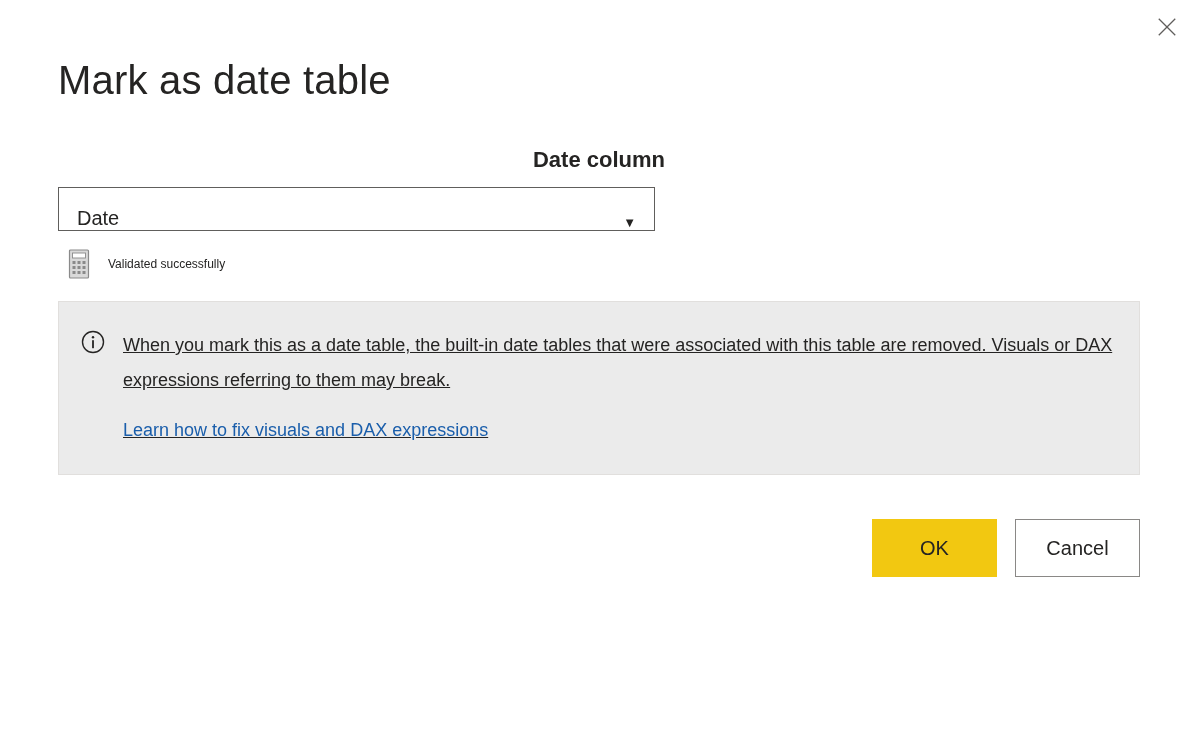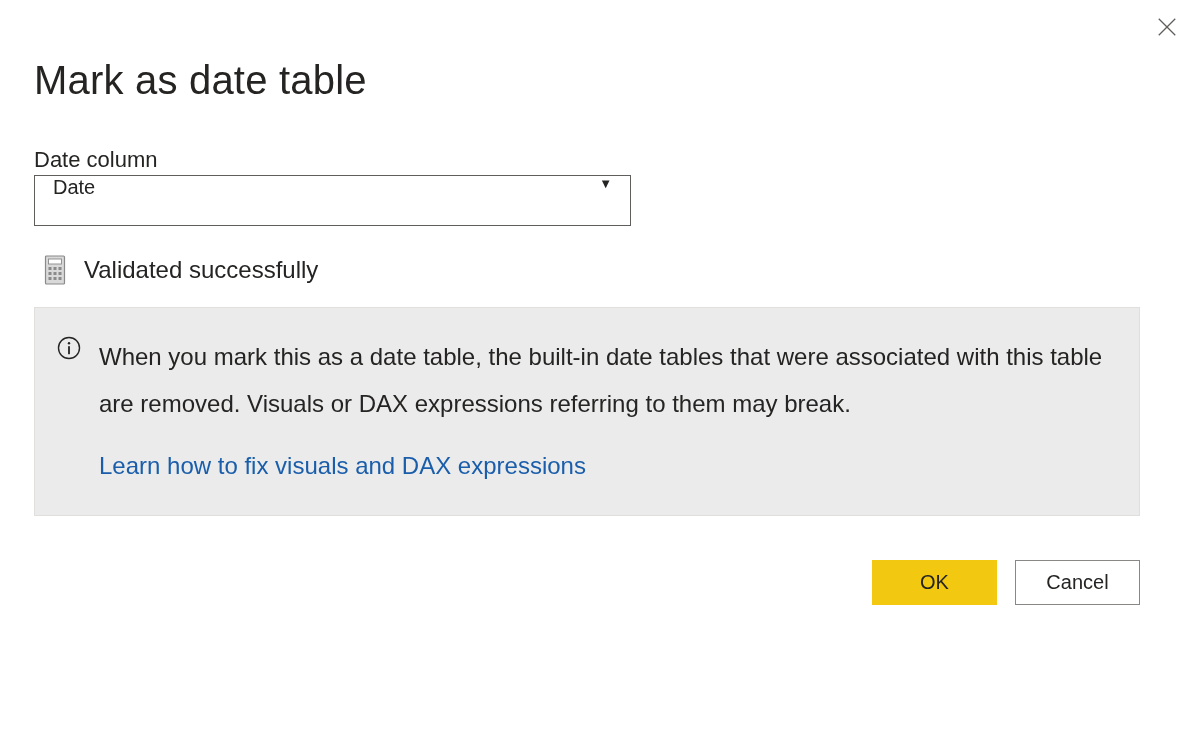--- a/index.html
+++ b/index.html
@@ -6,21 +6,21 @@
     body {
       font-family: 'Segoe UI', -apple-system, Tahoma, sans-serif;
       background: #fff;
       color: #252423;
       width: 1200px;
       height: 752px;
       position: relative;
       padding: 0;
     }
     .dialog {
-      padding: 58px 60px 0 34px;
+      padding: 58px 60px 0 58px;
       position: relative;
     }
     .close-btn {
       position: absolute;
       top: 14px;
       right: 18px;
       width: 30px;
       height: 30px;
       cursor: pointer;
       display: flex;
@@ -41,88 +41,90 @@
       color: #252423;
       line-height: 1.9;
       margin-bottom: 34px;
     }
     .link {
       color: #1a5eab;
       cursor: pointer;
     }
     .field-label {
       font-size: 22px;
-      font-weight: 400;
-      color: #252423;
-      margin-bottom: 2px;
+      font-weight: 700;
+      color: #252423;
+      margin-bottom: 14px;
+      text-align: center;
     }
     .select {
       width: 597px;
-      height: 51px;
+      height: 44px;
       border: 1px solid #605e5c;
       display: flex;
-      align-items: flex-start;
+      align-items: flex-end;
       justify-content: space-between;
       padding: 0 18px;
       cursor: pointer;
-      margin-bottom: 29px;
+      margin-bottom: 18px;
       background: #fff;
     }
     .select-value {
       font-size: 20px;
       color: #252423;
     }
     .select-caret {
       font-size: 13px;
       color: #252423;
     }
     .validated-row {
       display: flex;
       align-items: center;
       gap: 18px;
       margin-bottom: 22px;
       margin-left: 10px;
     }
     .validated-text {
-      font-size: 24px;
+      font-size: 12px;
       color: #252423;
     }
     .calc-icon svg { width: 22px; height: 30px; display: block; }
     .info-box {
       background: #ebebeb;
       border: 1px solid #e1dfdd;
       padding: 26px 22px 26px 22px;
       display: flex;
       gap: 18px;
     }
     .info-icon {
       flex: 0 0 auto;
       margin-top: 2px;
     }
     .info-icon svg { width: 24px; height: 24px; }
     .info-text {
-      font-size: 24px;
+      font-size: 18px;
       color: #252423;
       line-height: 1.95;
+      text-decoration: underline;
     }
     .info-link {
       display: block;
       color: #1a5eab;
       cursor: pointer;
       margin-top: 15px;
     }
     .buttons {
       display: flex;
       justify-content: flex-end;
       gap: 18px;
       margin-top: 44px;
     }
     .btn {
       min-width: 125px;
-      height: 45px;
+      height: 58px;
       font-size: 20px;
       font-family: inherit;
       cursor: pointer;
       border: 1px solid #8a8886;
       background: #fff;
       color: #252423;
       display: flex;
       align-items: center;
       justify-content: center;
     }

